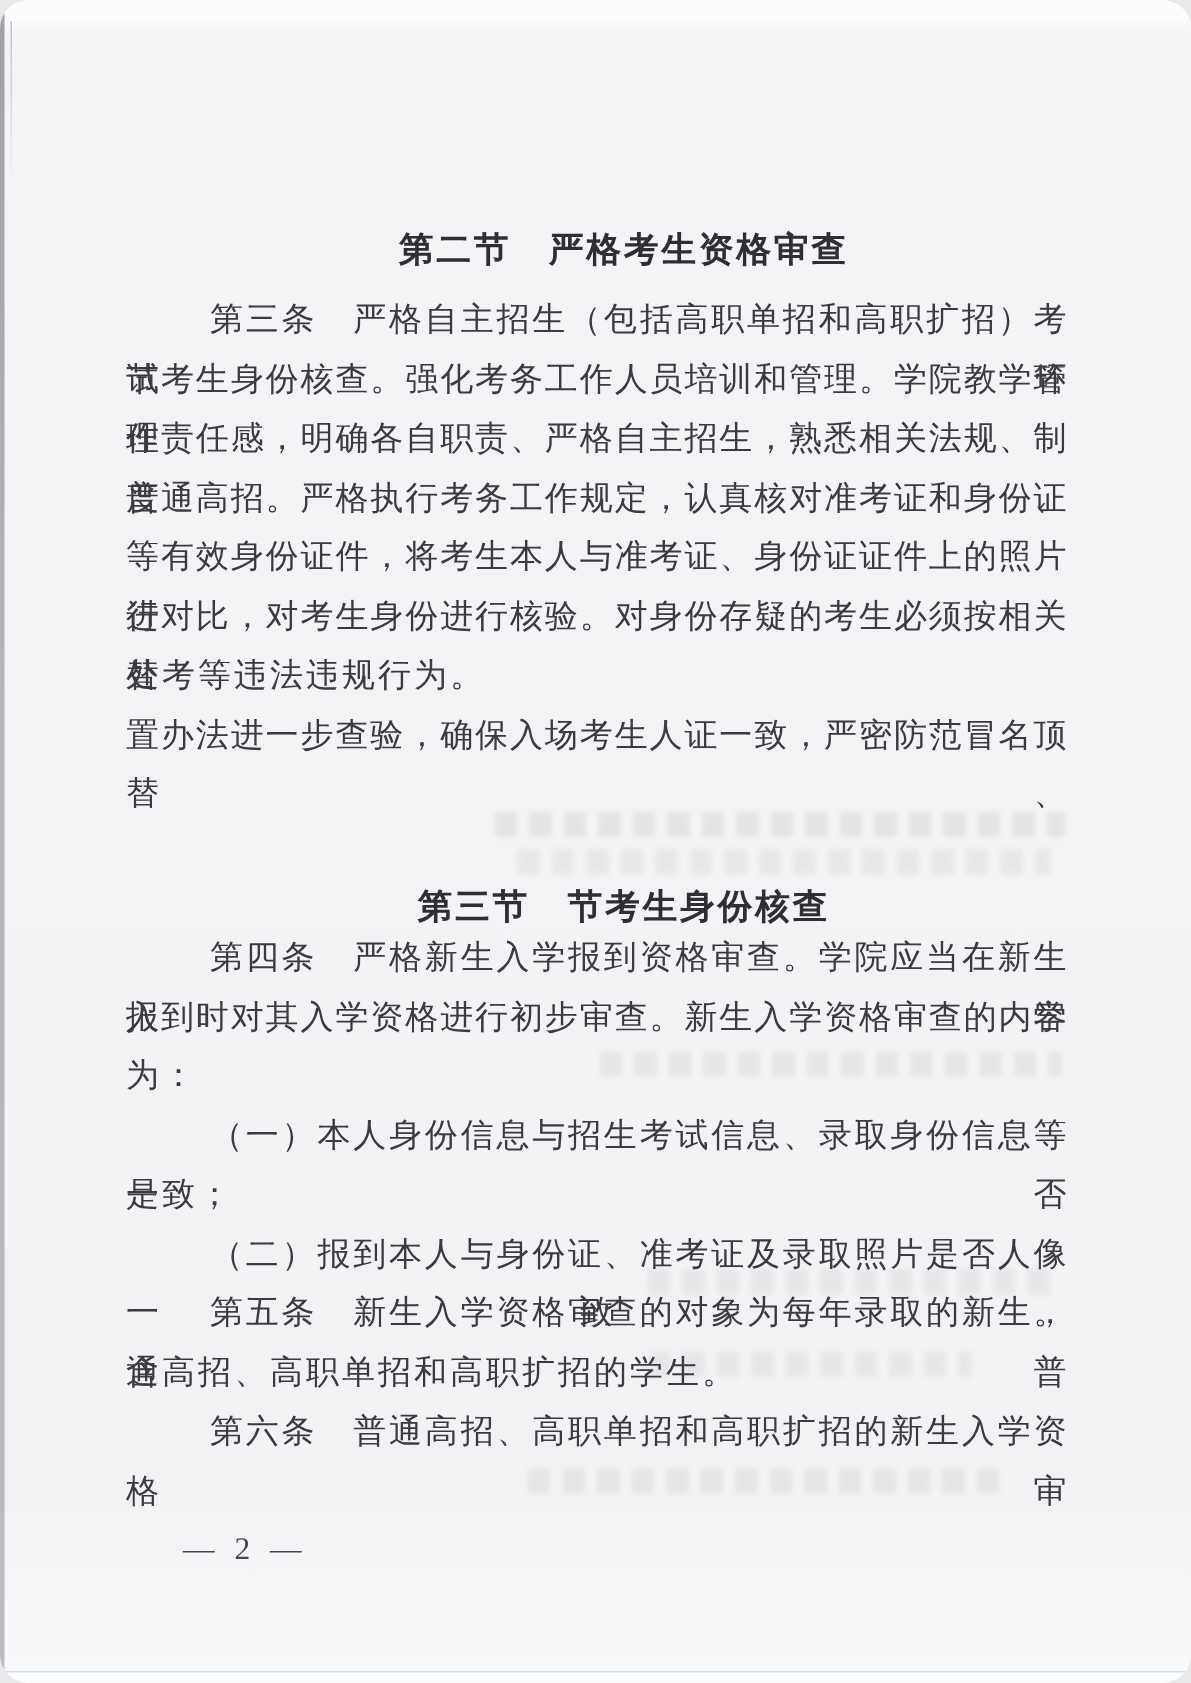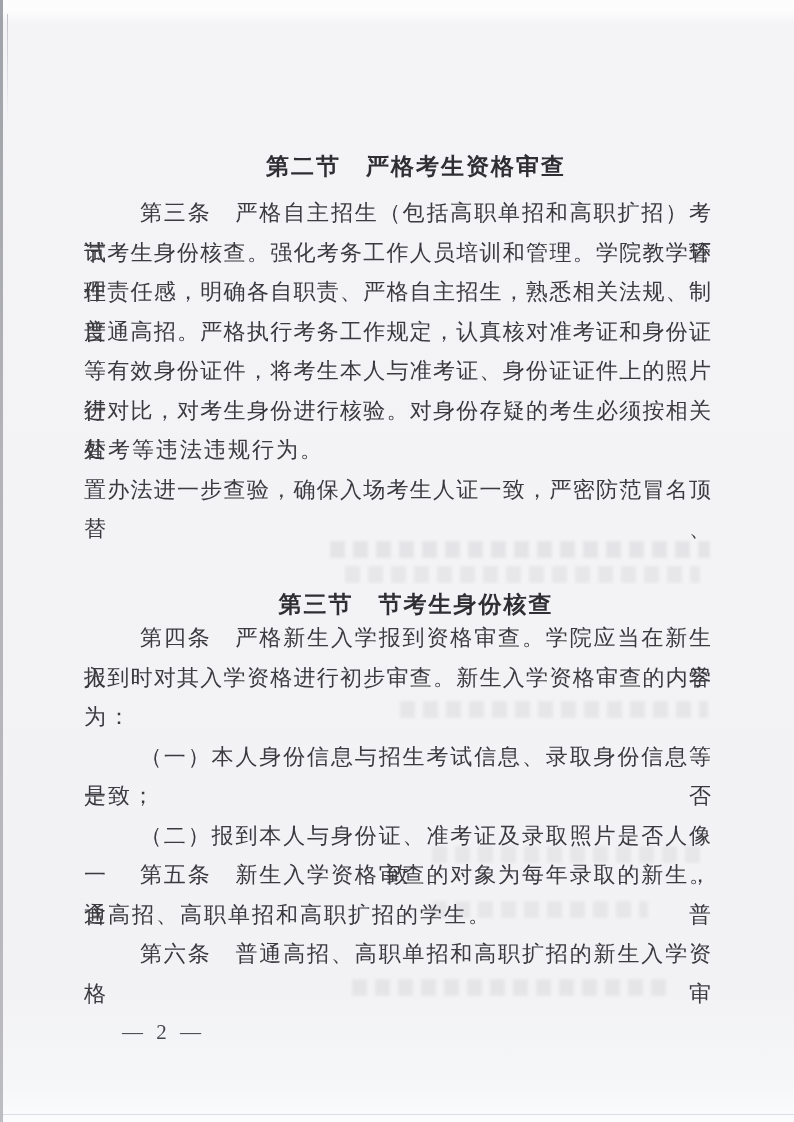--- a/index.html
+++ b/index.html
@@ -17,20 +17,21 @@
     overflow: hidden;
     background: linear-gradient(180deg,
       #fdfdfe 0px, #fcfcfd 12px,
       #f4f4f7 24px,
       #f3f3f5 55%,
       #f2f2f4 88%,
       #f6f7f9 97%,
       #fbfcfd 100%);
     font-family: "Liberation Serif", "DejaVu Serif", serif;
     color: #3b3b40;
+    border-radius: 19px;
   }
   
   .edge-left {
     position: absolute; left: 0; top: 0; bottom: 0; width: 3px;
     background: linear-gradient(180deg, #84848d 0%, #9d9da5 40%, #a8a8af 100%);
     opacity: .75;
   }
   .edge-bottom-line {
     position: absolute; left: 0; right: 0; bottom: 7px; height: 1px;
     background: rgba(175,185,205,.45);

